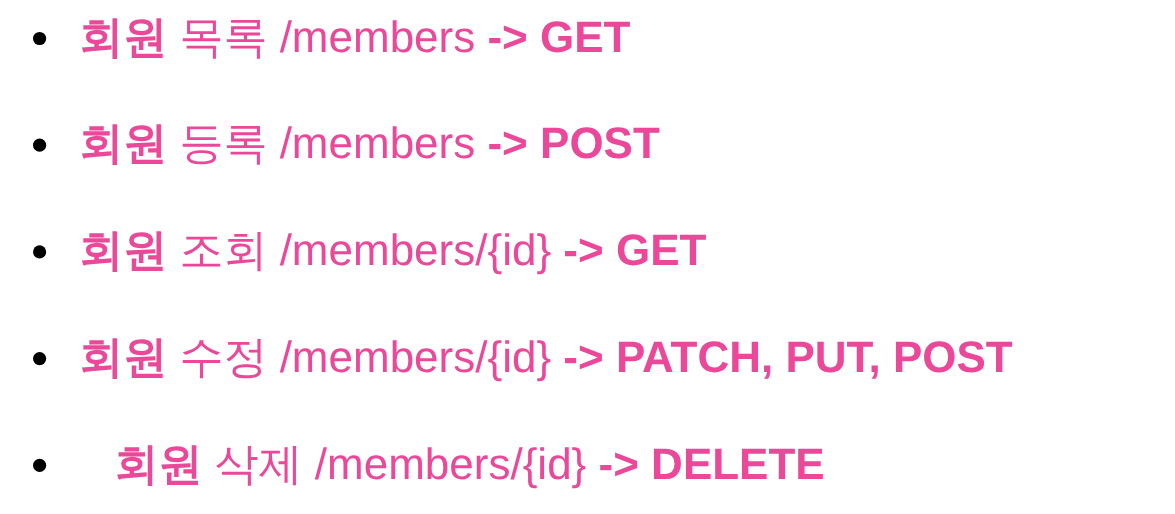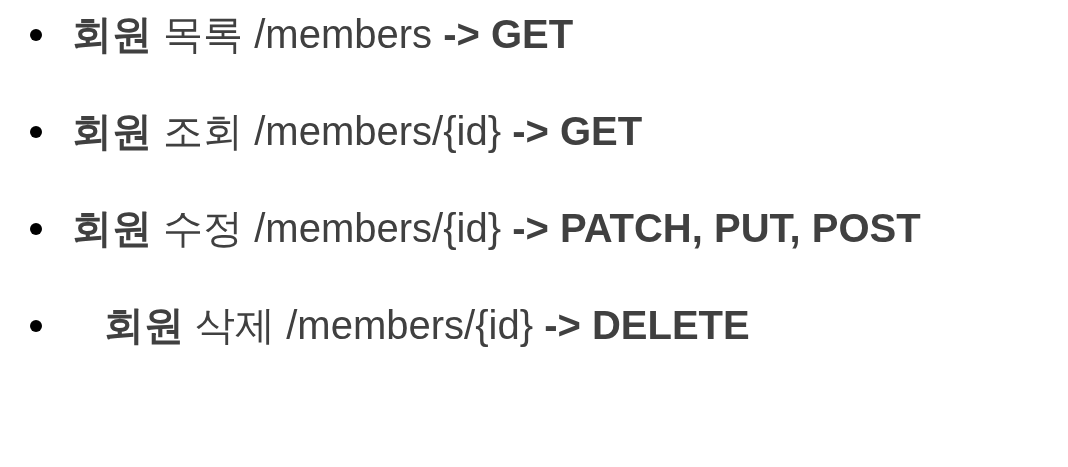--- a/index.html
+++ b/index.html
@@ -9,21 +9,21 @@
     width: 1068px;
     height: 467px;
     overflow: hidden;
   }
   .page {
     box-sizing: border-box;
     width: 896px;
     height: 467px;
     padding: 12px 10px 0 30px;
     font-family: "Liberation Sans", "DejaVu Sans", sans-serif;
-    color: #404040;
+    color: #ec4899;
   }
   ul.api-list {
     list-style: none;
     margin: 0;
     padding: 0;
   }
   ul.api-list li {
     display: flex;
     align-items: center;
     height: 44px;
@@ -59,20 +59,24 @@
 <body>
 
 <div class="page">
   <ul class="api-list">
 
     <li>
       <span class="bullet"></span>
       <span class="txt"><span class="b">회원</span><span class="r"> 목록 /members </span><span class="b">-&gt; GET</span></span>
     </li>
 
+    <li>
+      <span class="bullet"></span>
+      <span class="txt"><span class="b">회원</span><span class="r"> 등록 /members </span><span class="b">-&gt; POST</span></span>
+    </li>
 
     <li>
       <span class="bullet"></span>
       <span class="txt"><span class="b">회원</span><span class="r"> 조회 /members/{id} </span><span class="b">-&gt; GET</span></span>
     </li>
 
     <li>
       <span class="bullet"></span>
       <span class="txt"><span class="b">회원</span><span class="r"> 수정 /members/{id} </span><span class="b">-&gt; PATCH, PUT, POST</span></span>
     </li>

